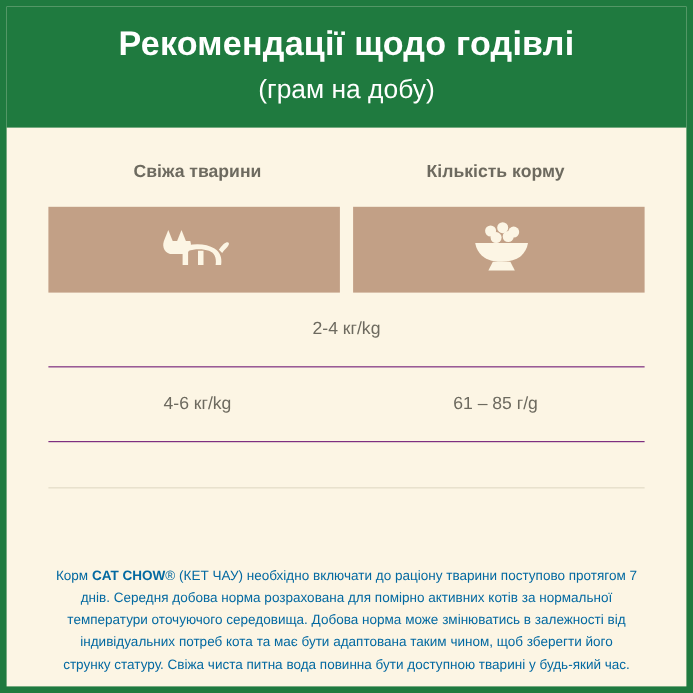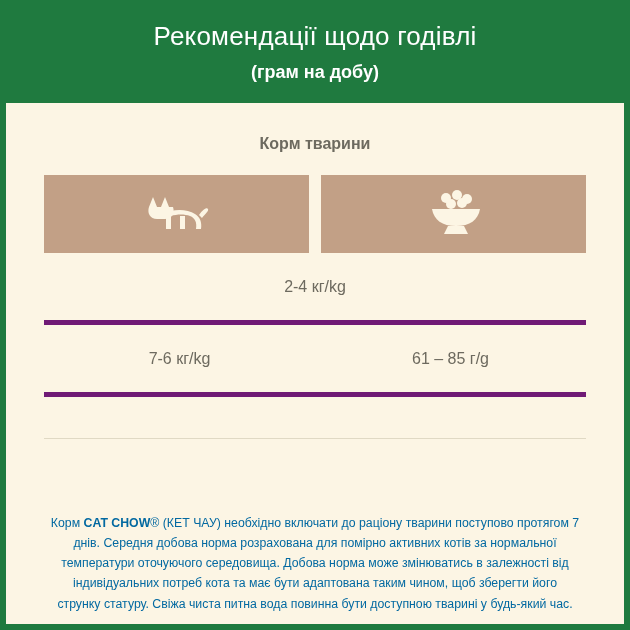--- a/index.html
+++ b/index.html
@@ -20,28 +20,28 @@
     flex-direction: column;
   }
   
   .header {
     background: #1f7a3f;
     color: #ffffff;
     text-align: center;
     padding: 16px 20px 20px 20px;
   }
   .header-title {
-    font-size: 26px;
-    font-weight: normal;
+    font-size: 31px;
+    font-weight: bold;
     letter-spacing: 0.2px;
     line-height: 1.15;
   }
   .header-sub {
-    font-size: 18px;
-    font-weight: bold;
+    font-size: 24px;
+    font-weight: normal;
     margin-top: 10px;
   }
   
   .content {
     flex: 1;
     padding: 0 38px;
     display: flex;
     flex-direction: column;
   }
   .col-heads {
@@ -63,21 +63,21 @@
   .icon-cell {
     flex: 1;
     background: #c2a086;
     height: 78px;
     display: flex;
     align-items: center;
     justify-content: center;
   }
   .data-row {
     display: flex;
-    border-bottom: 5px solid #701a75;
+    border-bottom: 1px solid #701a75;
   }
   .data-row.first { border-top: none; }
   .data-cell {
     flex: 1;
     text-align: center;
     color: #6d6a5f;
     font-size: 16px;
     padding: 25px 0 24px 0;
   }
   .spacer-row {
@@ -100,21 +100,22 @@
 <div class="page">
 
   <div class="header">
     <div class="header-title">Рекомендації щодо годівлі</div>
     <div class="header-sub">(грам на добу)</div>
   </div>
 
   <div class="content">
 
     <div class="col-heads">
-      <div class="col-head">Корм тварини</div>
+      <div class="col-head">Свіжа тварини</div>
+      <div class="col-head">Кількість корму</div>
     </div>
 
     <div class="icon-row">
       <div class="icon-cell">
         <span>
           <svg width="64" height="42" viewBox="0 0 64 42" aria-hidden="true">
             <g fill="#fcf5e4">
               <path d="M8 6 L12 16 L4 16 Z"></path>
               <path d="M20 6 L24 16 L16 16 Z"></path>
               <path d="M4 16 C2 22 5 28 12 28 L20 28 C27 28 30 22 28 16 Z"></path>
@@ -141,21 +142,21 @@
           </svg>
         </span>
       </div>
     </div>
 
     <div class="data-row first">
       <div class="data-cell">2-4 кг/kg</div>
     </div>
 
     <div class="data-row">
-      <div class="data-cell">7-6 кг/kg</div>
+      <div class="data-cell">4-6 кг/kg</div>
       <div class="data-cell">61 – 85 г/g</div>
     </div>
 
     <div class="spacer-row"></div>
   </div>
 
   <div class="note">
     <span>Корм </span><span class="brand">CAT CHOW</span><span>®</span><span> (КЕТ ЧАУ) необхідно включати до раціону тварини поступово протягом 7 днів. Середня добова норма розрахована для помірно активних котів за нормальної температури оточуючого середовища. Добова норма може змінюватись в залежності від індивідуальних потреб кота та має бути адаптована таким чином, щоб зберегти його струнку статуру. Свіжа чиста питна вода повинна бути доступною тварині у будь-який час.</span>
   </div>
 

